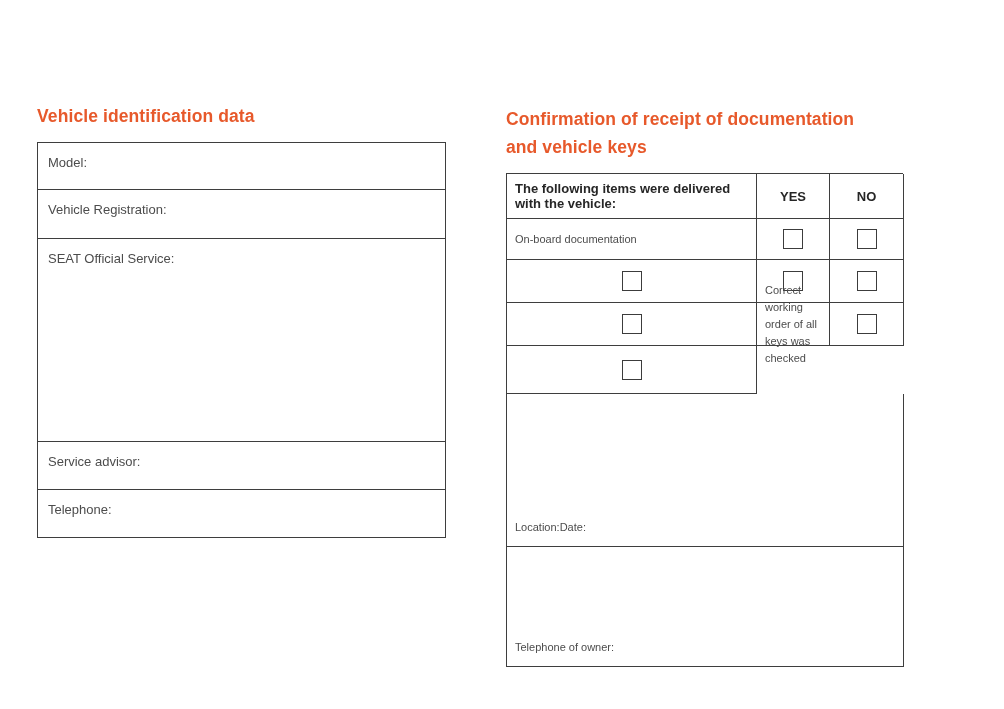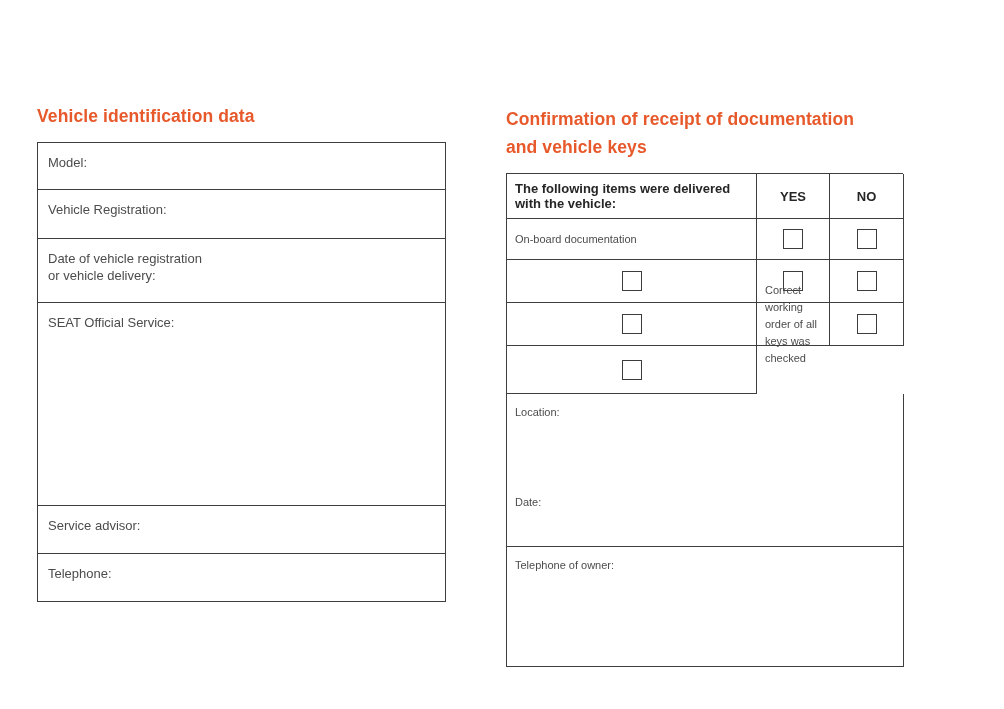--- a/index.html
+++ b/index.html
@@ -52,21 +52,21 @@
     border-top: 1px solid #3e3e3e;
     border-left: 1px solid #3e3e3e;
   }
   .ccell {
     border-right: 1px solid #3e3e3e;
     border-bottom: 1px solid #3e3e3e;
     display: flex;
     align-items: center;
     padding: 6px 8px;
   }
-  .ccell.span-all { grid-column: 1 / -1; align-items: flex-start; flex-direction: column; padding: 10px 8px; }
+  .ccell.span-all { grid-column: 1 / -1; align-items: flex-end; flex-direction: row; padding: 10px 8px; }
   .ccell.center { justify-content: center; }
   .head-label {
     font-size: 13px; line-height: 15px; font-weight: 700; color: #262626;
     white-space: pre-line;
   }
   .yn-label { font-size: 13px; font-weight: 700; color: #262626; }
   .item-label {
     font-size: 11px; line-height: 17px; color: #4c4c4c; white-space: pre-line;
   }
   .checkbox {
@@ -84,24 +84,20 @@
 
   <section class="panel panel-left">
     <h1 class="section-title">Vehicle identification data</h1>
 
     <div class="vtable">
       <div class="vrow" style="height:47px">
         <span class="field-label">Model:</span>
       </div>
       <div class="vrow" style="height:49px">
         <span class="field-label">Vehicle Registration:</span>
-      </div>
-      <div class="vrow" style="height:64px">
-        <span class="field-label">Date of vehicle registration
-or vehicle delivery:</span>
       </div>
       <div class="vrow" style="height:203px">
         <span class="field-label">SEAT Official Service:</span>
       </div>
       <div class="vrow" style="height:48px">
         <span class="field-label">Service advisor:</span>
       </div>
       <div class="vrow" style="height:47px">
         <span class="field-label">Telephone:</span>
       </div>

